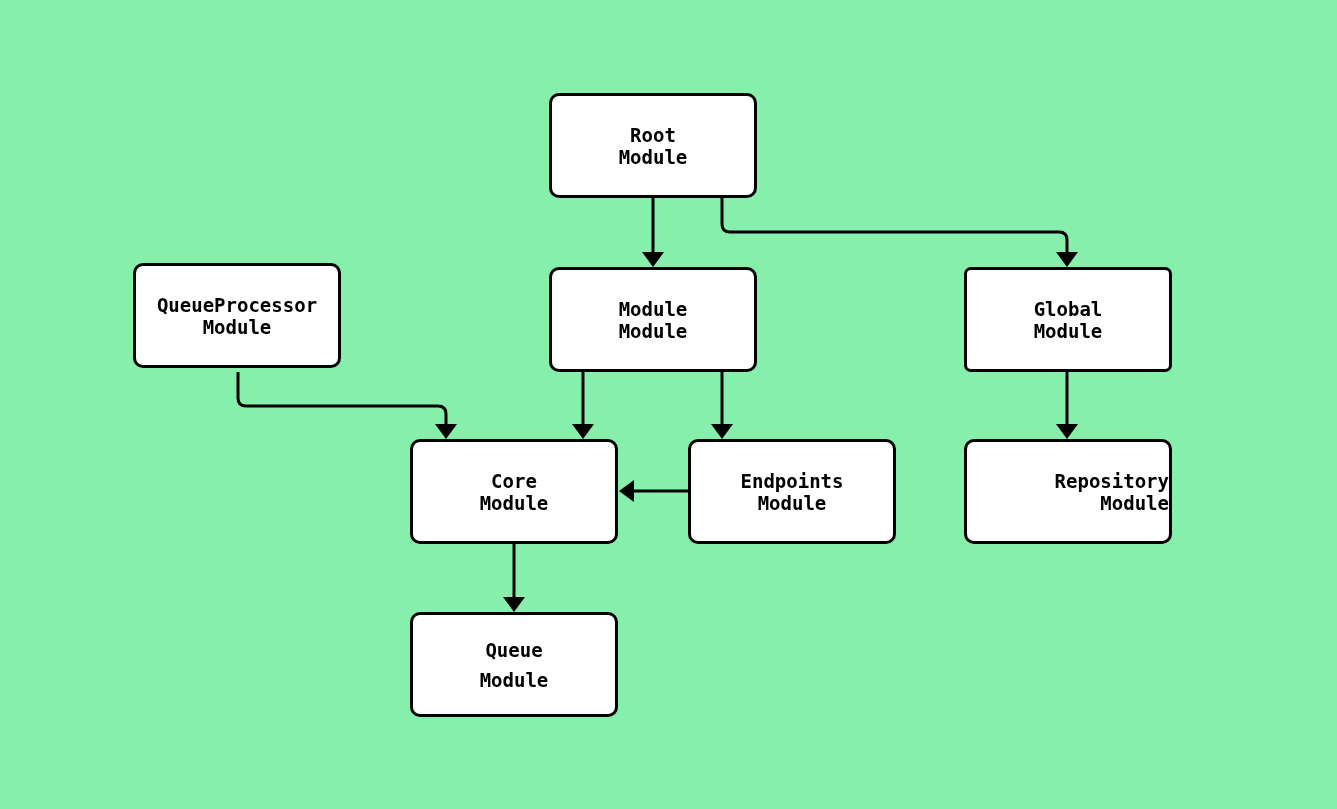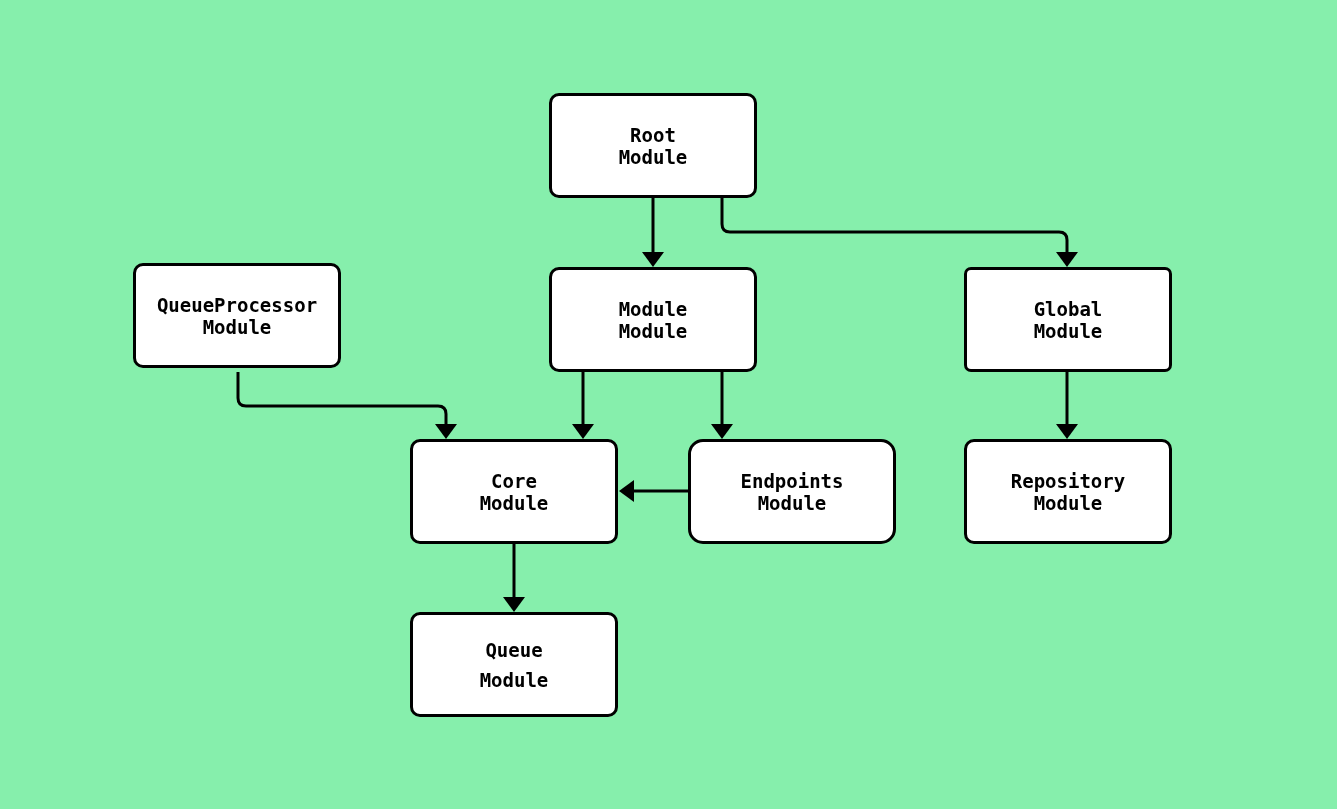--- a/index.html
+++ b/index.html
@@ -42,22 +42,22 @@
     font-weight: bold;
     line-height: 22px;
     color: #000000;
     white-space: nowrap;
   }
   .n-root        { left: 549px; top: 93px;  }
   .n-qp          { left: 133px; top: 263px; }
   .n-server      { left: 549px; top: 267px; }
   .n-global      { left: 964px; top: 267px; border-radius: 7px; }
   .n-core        { left: 410px; top: 439px; }
-  .n-endpoints   { left: 688px; top: 439px; border-radius: 15px; }
-  .n-repository  { left: 964px; top: 439px; }
+  .n-endpoints   { left: 688px; top: 439px; }
+  .n-repository  { left: 964px; top: 439px; align-items: flex-end; }
   .n-queue       { left: 410px; top: 612px; gap: 8px; }
   .edge path {
     fill: none;
     stroke: #000000;
     stroke-width: 3;
   }
   .edge polygon {
     fill: #000000;
     stroke: none;
   }

